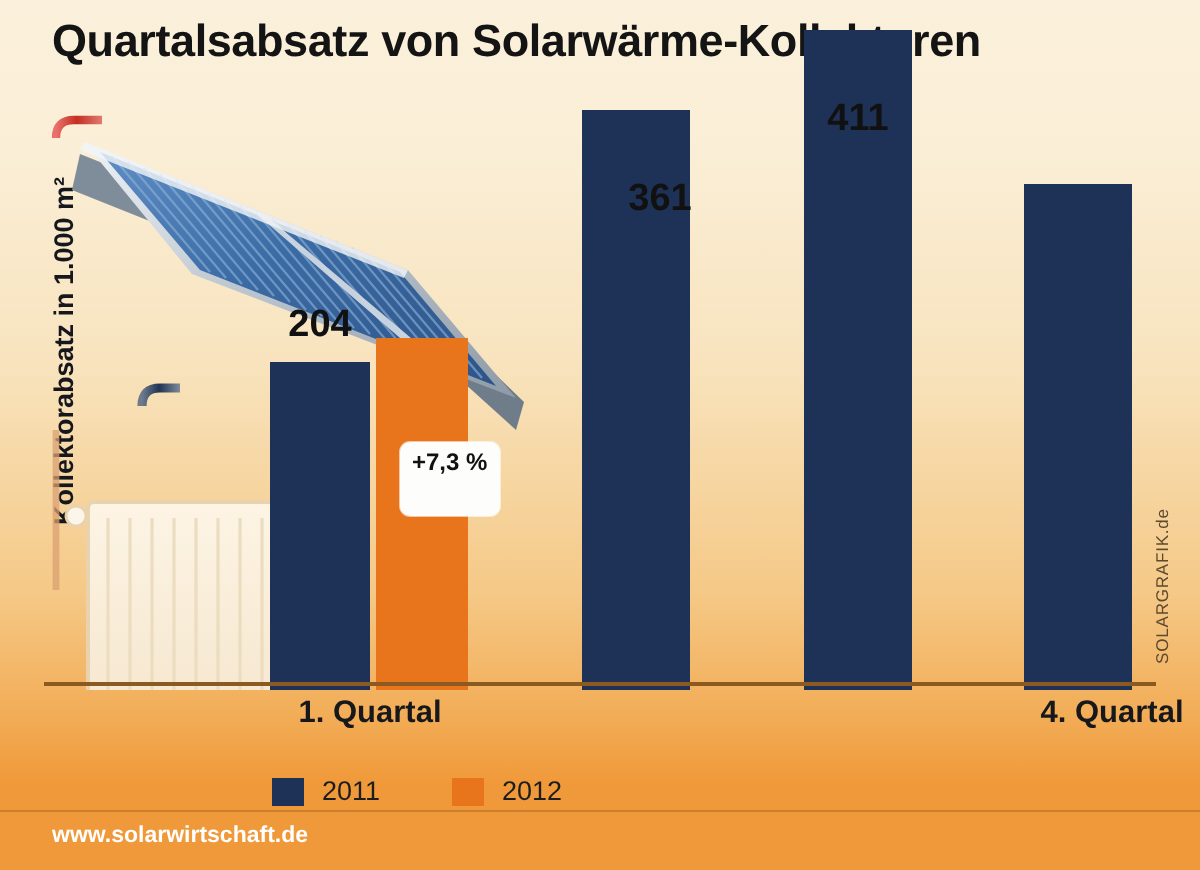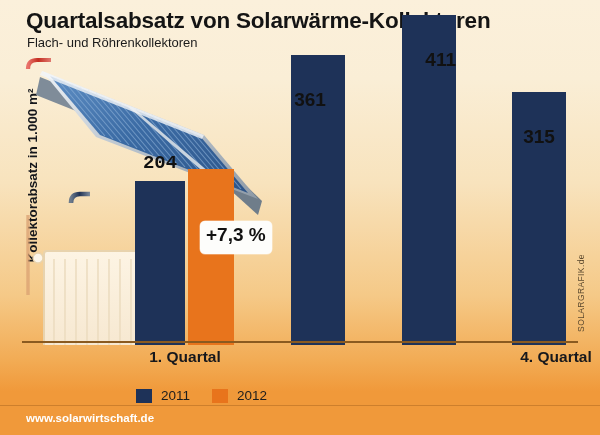--- a/index.html
+++ b/index.html
@@ -36,36 +36,36 @@
   #plot-area{position:absolute;left:0;top:0;width:600px;height:345px;}
   .bar{position:absolute;bottom:0;}
   .bar-2011{background:#1e3258;}
   .bar-2012{background:#e8741c;}
   .bar-value{
     position:absolute;font-size:19px;font-weight:bold;color:#111;
     text-align:center;white-space:nowrap;
   }
   #delta-badge{
     position:absolute;background:#fdfdfb;border-radius:5px;
-    font-size:19px;font-weight:bold;color:#111;
-    padding:3px 6px 8px 6px;white-space:nowrap;
+    font-size:12px;font-weight:bold;color:#111;
+    padding:3px 6px 20px 6px;white-space:nowrap;
     box-shadow:0 0 0 0.5px rgba(255,255,255,.6);
   }
   #x-axis-line{
     position:absolute;left:22px;top:341px;width:556px;height:2px;
     background:#8a5a20;
   }
   
   .cat-label{
     position:absolute;top:348px;
     font-size:15.5px;font-weight:bold;color:#17181c;
     text-align:center;white-space:nowrap;
   }
   
-  #legend{position:absolute;left:136px;top:388px;display:flex;align-items:center;gap:0;}
+  #legend{position:absolute;left:136px;top:388px;display:flex;align-items:center;gap:14px;}
   .legend-item{display:flex;align-items:center;margin-right:22px;}
   .legend-swatch{width:16px;height:14px;margin-right:9px;}
   .sw-2011{background:#1e3258;}
   .sw-2012{background:#e8741c;}
   .legend-label{font-size:13.5px;color:#1d1d1d;font-weight:normal;}
   
   #footer-rule{
     position:absolute;left:0;top:405px;width:600px;height:1px;
     background:rgba(140,80,20,.35);
   }
@@ -83,21 +83,20 @@
     font-size:8.5px;color:#5d4a2f;letter-spacing:.4px;
     text-align:center;white-space:nowrap;
   }
 </style>
 </head>
 <body>
 
 <div id="chart-figure">
 
   <div id="chart-title">Quartalsabsatz von Solarwärme-Kollektoren</div>
-  <div id="chart-subtitle">Flach- und Röhrenkollektoren</div>
 
   <div id="y-axis-title">Kollektorabsatz in 1.000 m²</div>
 
   <svg id="illustration" viewBox="0 0 270 290">
     <defs>
       <linearGradient id="gPanel" x1="0" y1="0" x2="1" y2="1">
         <stop offset="0" stop-color="#5e8ec4"></stop>
         <stop offset="0.45" stop-color="#3b6ba4"></stop>
         <stop offset="1" stop-color="#2d5488"></stop>
       </linearGradient>
@@ -183,34 +182,33 @@
         <line x1="142" y1="204" x2="142" y2="292"></line>
         <line x1="153" y1="204" x2="153" y2="292"></line>
       </g>
       <circle cx="38" cy="203" r="5" fill="#fcf6ea" stroke="#e8d3ae" stroke-width="1.4"></circle>
     </g>
   </svg>
 
   <div id="plot-area">
 
     <div class="bar bar-2011" style="left:135px;width:50px;height:164px;"></div>
-    <div class="bar-value" style="left:135px;width:50px;top:152px;font-family:Liberation Mono, monospace;">204</div>
+    <div class="bar-value" style="left:135px;width:50px;top:152px;">204</div>
 
     <div class="bar bar-2012" style="left:188px;width:46px;height:176px;"></div>
 
     <div id="delta-badge" style="left:200px;top:221px;">+7,3 %</div>
 
     <div class="bar bar-2011" style="left:291px;width:54px;height:290px;"></div>
-    <div class="bar-value" style="left:283px;width:54px;top:89px;">361</div>
+    <div class="bar-value" style="left:303px;width:54px;top:89px;">361</div>
 
     <div class="bar bar-2011" style="left:402px;width:54px;height:330px;"></div>
-    <div class="bar-value" style="left:402px;width:54px;top:49px;text-align:right;">411</div>
+    <div class="bar-value" style="left:402px;width:54px;top:49px;">411</div>
 
     <div class="bar bar-2011" style="left:512px;width:54px;height:253px;"></div>
-    <div class="bar-value" style="left:512px;width:54px;top:126px;">315</div>
 
     <div id="x-axis-line"></div>
   </div>
 
   <div class="cat-label" style="left:125px;width:120px;">1. Quartal</div>
   <div class="cat-label" style="left:496px;width:120px;">4. Quartal</div>
 
   <div id="legend">
     <div class="legend-item">
       <span class="legend-swatch sw-2011"></span>

